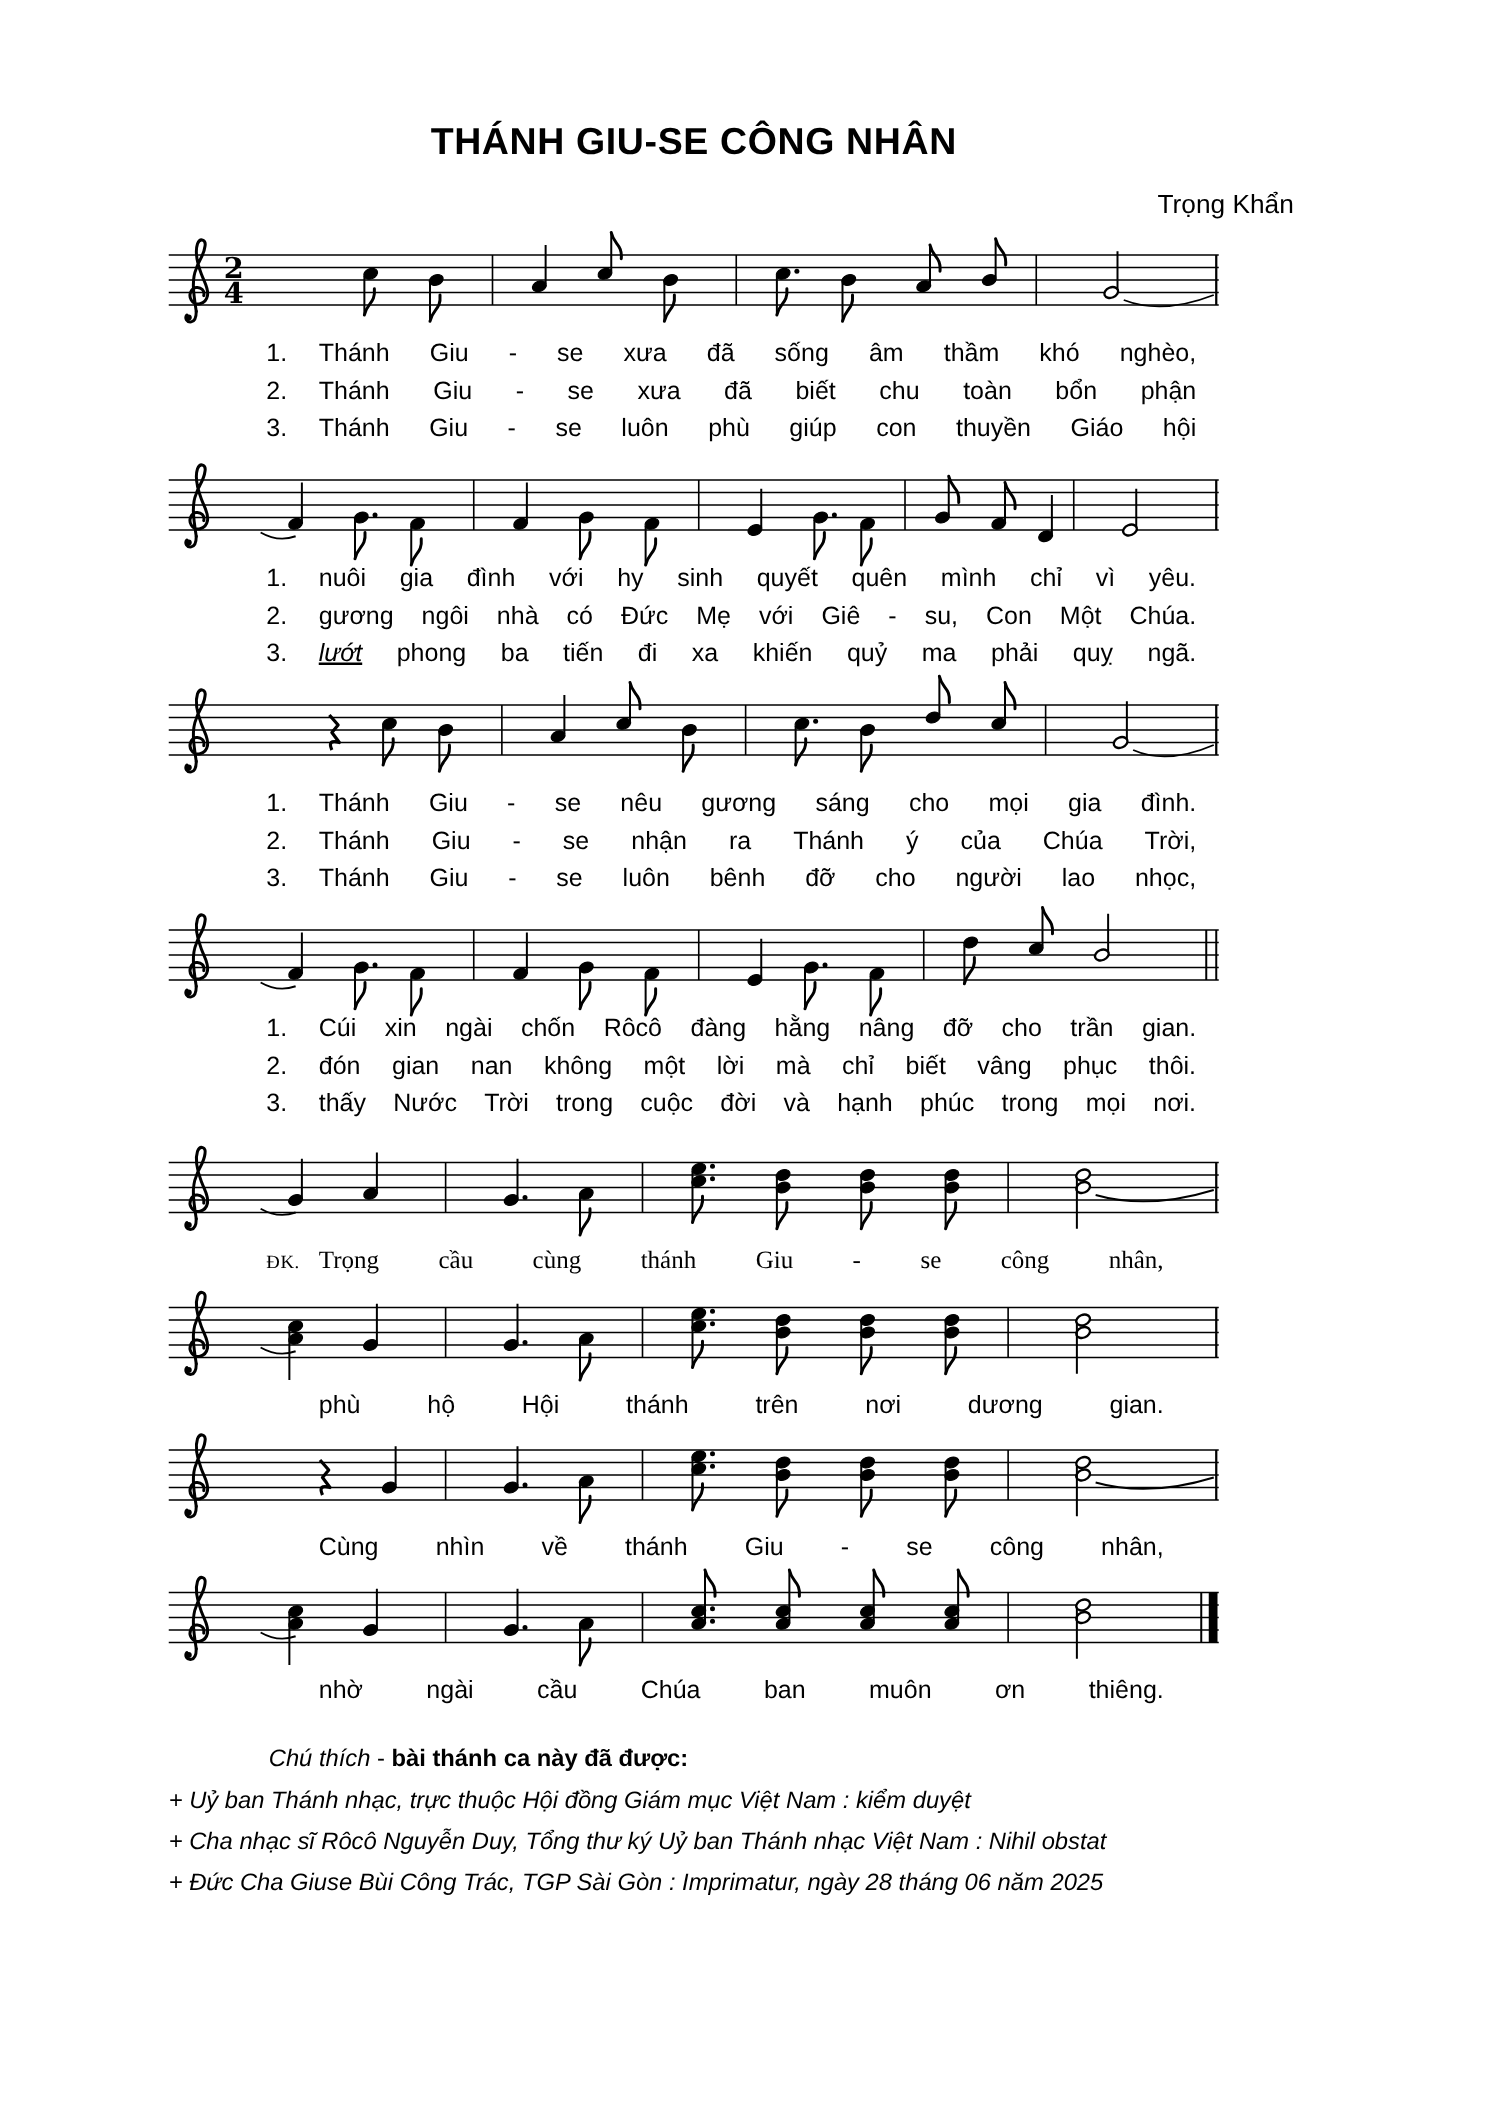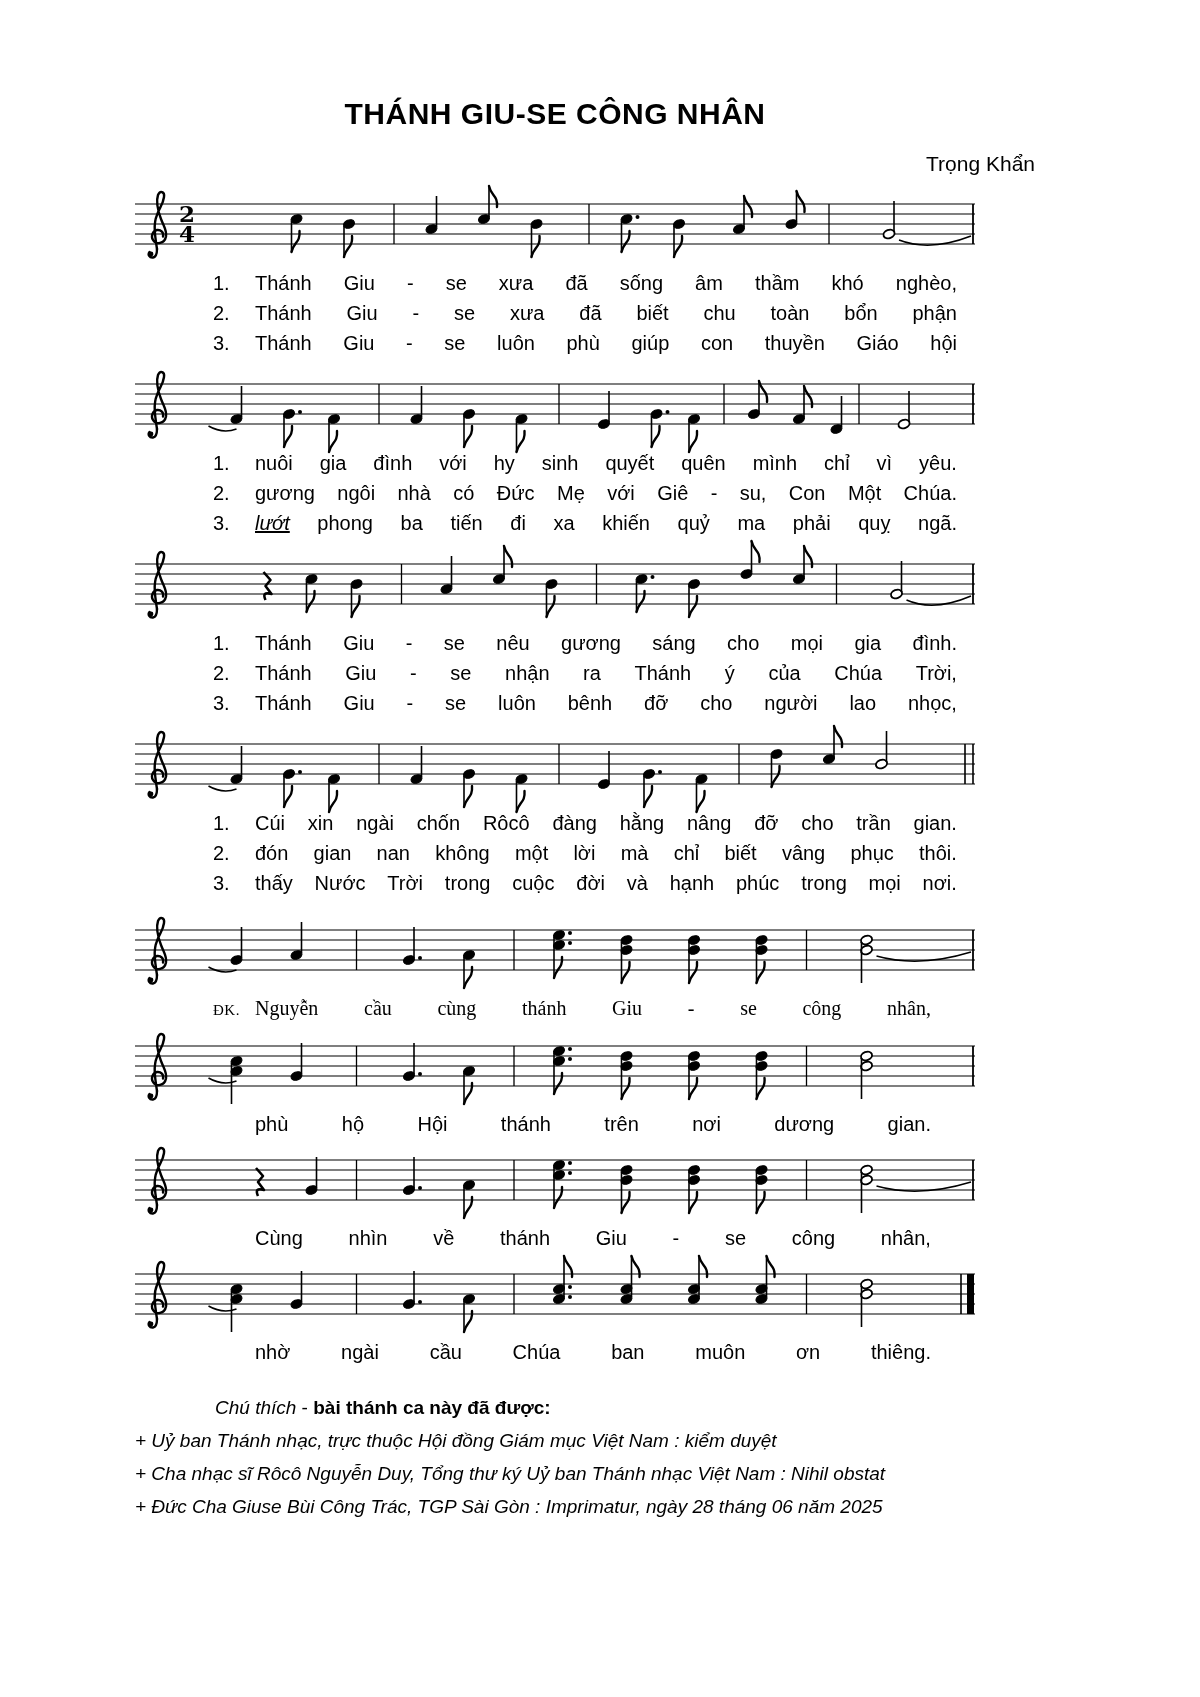--- a/index.html
+++ b/index.html
@@ -495,21 +495,21 @@
           <line x1="621.5" y1="34" x2="621.5" y2="75" stroke="#000" stroke-width="1.6"></line>
           <path d="M621.5,75 c2,-10 9,-9 8,-21" stroke="#000" stroke-width="2.4" fill="none" stroke-linecap="round"></path>
           <ellipse cx="731.5" cy="32" rx="5.7" ry="4.1" transform="rotate(-22 731.5 32)" fill="#fff" stroke="#000" stroke-width="1.9"></ellipse>
           <ellipse cx="731.5" cy="42" rx="5.7" ry="4.1" transform="rotate(-22 731.5 42)" fill="#fff" stroke="#000" stroke-width="1.9"></ellipse>
           <line x1="726.5" y1="34" x2="726.5" y2="75" stroke="#000" stroke-width="1.6"></line>
           <path d="M741.5,48 Q783.75,60 836,44" stroke="#000" stroke-width="1.5" fill="none"></path>
         </svg>
         <div class="lyr">
           <span class="num dk">ĐK.</span>
           <div class="toks">
-            <span>Nguyễn</span>
+            <span>Trọng</span>
             <span>cầu</span>
             <span>cùng</span>
             <span>thánh</span>
             <span>Giu</span>
             <span>-</span>
             <span>se</span>
             <span>công</span>
             <span>nhân,</span>
           </div>
         </div>

